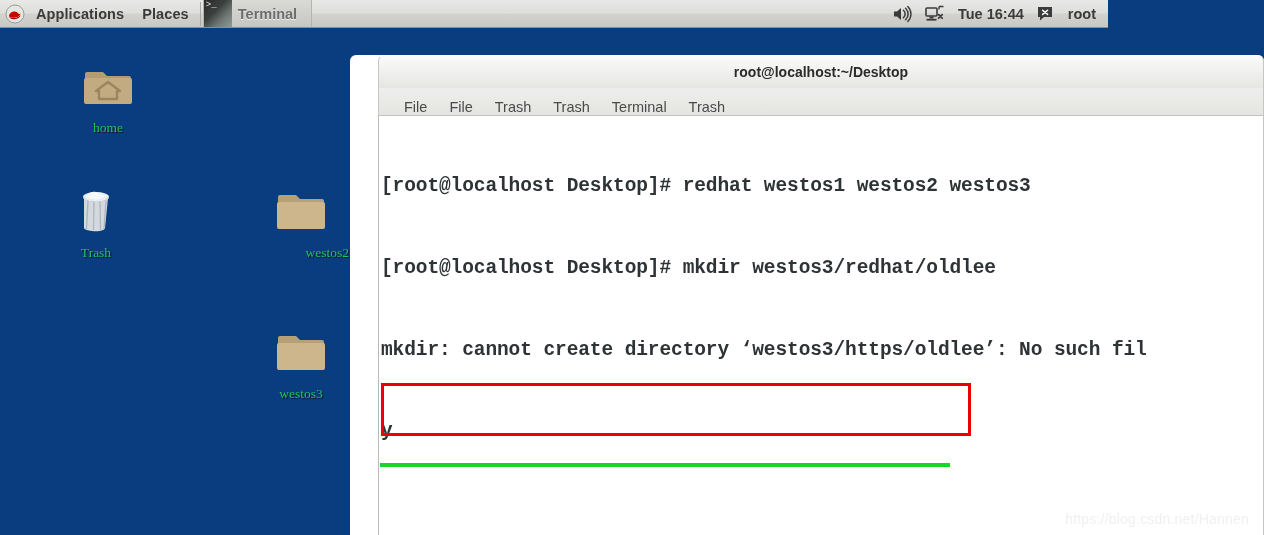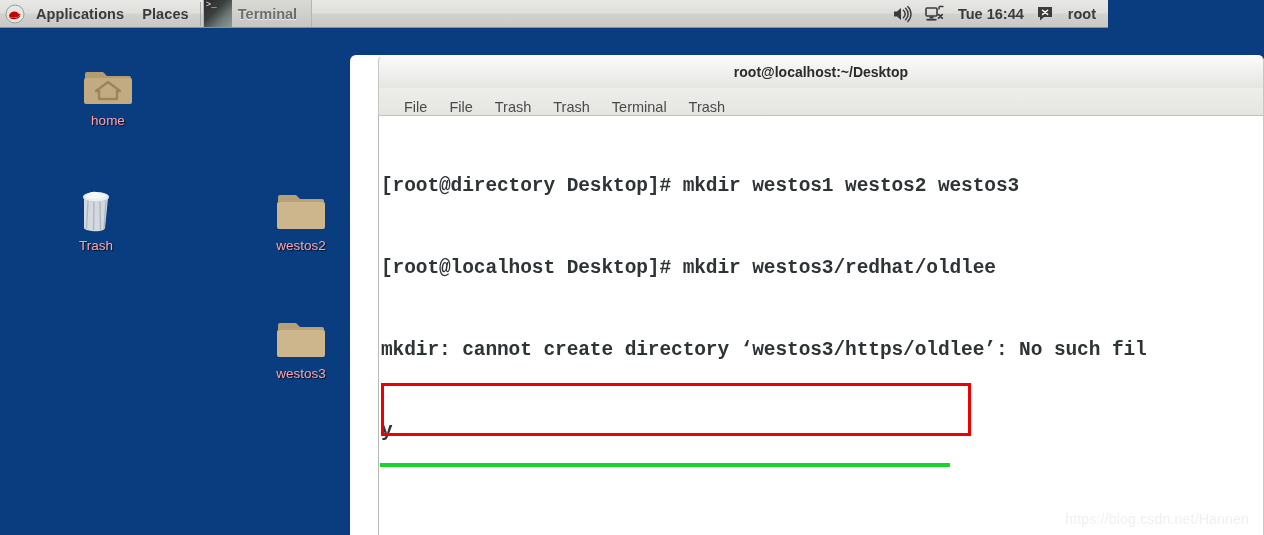--- a/index.html
+++ b/index.html
@@ -116,25 +116,25 @@
     text-align: center;
     cursor: default;
   }
   .desk-icon .glyph {
     height: 52px;
     display: flex;
     align-items: flex-end;
     justify-content: center;
   }
   .desk-icon .caption {
-    margin-top: 5px;
+    margin-top: 12px;
     font-size: 13.5px;
-    color: #fca5a5;
+    color: #22c55e;
     text-shadow: 1px 1px 1px rgba(0,0,0,.75);
-    font-family: Liberation Sans, sans-serif;
+    font-family: Liberation Serif, serif;
   }
 
   
   #terminal-window {
     position: absolute;
     left: 350px;
     top: 55px;
     width: 914px;
     height: 480px;
     border-top-left-radius: 6px;
@@ -307,31 +307,31 @@
         <ellipse cx="23" cy="10" rx="13" ry="5" fill="#e8edf2"></ellipse>
         <path d="M10.5 10c1 4 5 5.5 12.5 5.5S34.5 14 35.5 10" fill="none" stroke="#b9c2ca" stroke-width="1"></path>
         <path d="M11 11c2.5 2.5 6 3.5 12 3.5S32.5 13.5 35 11l-3 30c-.2 2-4 3.2-9 3.2S11.2 43 11 41z" fill="#d3d9de"></path>
         <path d="M15 14l-1.5 28M21 15l-.5 28M27 15l.5 28M33 13.6L31 42" stroke="#aeb6bd" stroke-width="1.3" fill="none"></path>
         <path d="M12.8 9.6c2.4-3 4.6-4.6 8-4.8 3-.2 5 1.2 6.8 2.2 2 1.1 3.8 1.1 5.4.2-1 3.5-5.2 5-10 5-4.2 0-8.4-.8-10.2-2.6z" fill="#f4f8fb"></path>
       </svg>
     </div>
     <div class="caption">Trash</div>
   </div>
 
-  <div class="desk-icon" style="left:253px; top:181px;">
+  <div class="desk-icon" style="left:253px; top:181px;text-align:right;">
     <div class="glyph">
       <svg width="50" height="44" viewBox="0 0 50 44">
         <path d="M4 6h16l4 4h22a2 2 0 0 1 2 2v26a2 2 0 0 1-2 2H4a2 2 0 0 1-2-2V8a2 2 0 0 1 2-2z" fill="#b79f76"></path>
         <path d="M3 13h44a2 2 0 0 1 2 2v23a2 2 0 0 1-2 2H3a2 2 0 0 1-2-2V15a2 2 0 0 1 2-2z" fill="#cdb68c"></path>
       </svg>
     </div>
     <div class="caption">westos2</div>
   </div>
 
-  <div class="desk-icon" style="left:253px; top:309px;">
+  <div class="desk-icon" style="left:253px; top:322px;">
     <div class="glyph">
       <svg width="50" height="44" viewBox="0 0 50 44">
         <path d="M4 6h16l4 4h22a2 2 0 0 1 2 2v26a2 2 0 0 1-2 2H4a2 2 0 0 1-2-2V8a2 2 0 0 1 2-2z" fill="#b79f76"></path>
         <path d="M3 13h44a2 2 0 0 1 2 2v23a2 2 0 0 1-2 2H3a2 2 0 0 1-2-2V15a2 2 0 0 1 2-2z" fill="#cdb68c"></path>
       </svg>
     </div>
     <div class="caption">westos3</div>
   </div>
 
   <div id="terminal-window">
@@ -344,21 +344,21 @@
       <span class="menu-item">File</span>
       <span class="menu-item">File</span>
       <span class="menu-item">Trash</span>
       <span class="menu-item">Trash</span>
       <span class="menu-item">Terminal</span>
       <span class="menu-item">Trash</span>
     </div>
 
     <div id="term-body">
       <div id="term-text">
-        <div class="term-line">[root@directory Desktop]# mkdir westos1 westos2 westos3</div>
+        <div class="term-line">[root@localhost Desktop]# redhat westos1 westos2 westos3</div>
         <div class="term-line">[root@localhost Desktop]# mkdir westos3/redhat/oldlee</div>
         <div class="term-line">mkdir: cannot create directory ‘westos3/https/oldlee’: No such fil</div>
         <div class="term-line">y</div>
         
         
         
         
         
         
         

